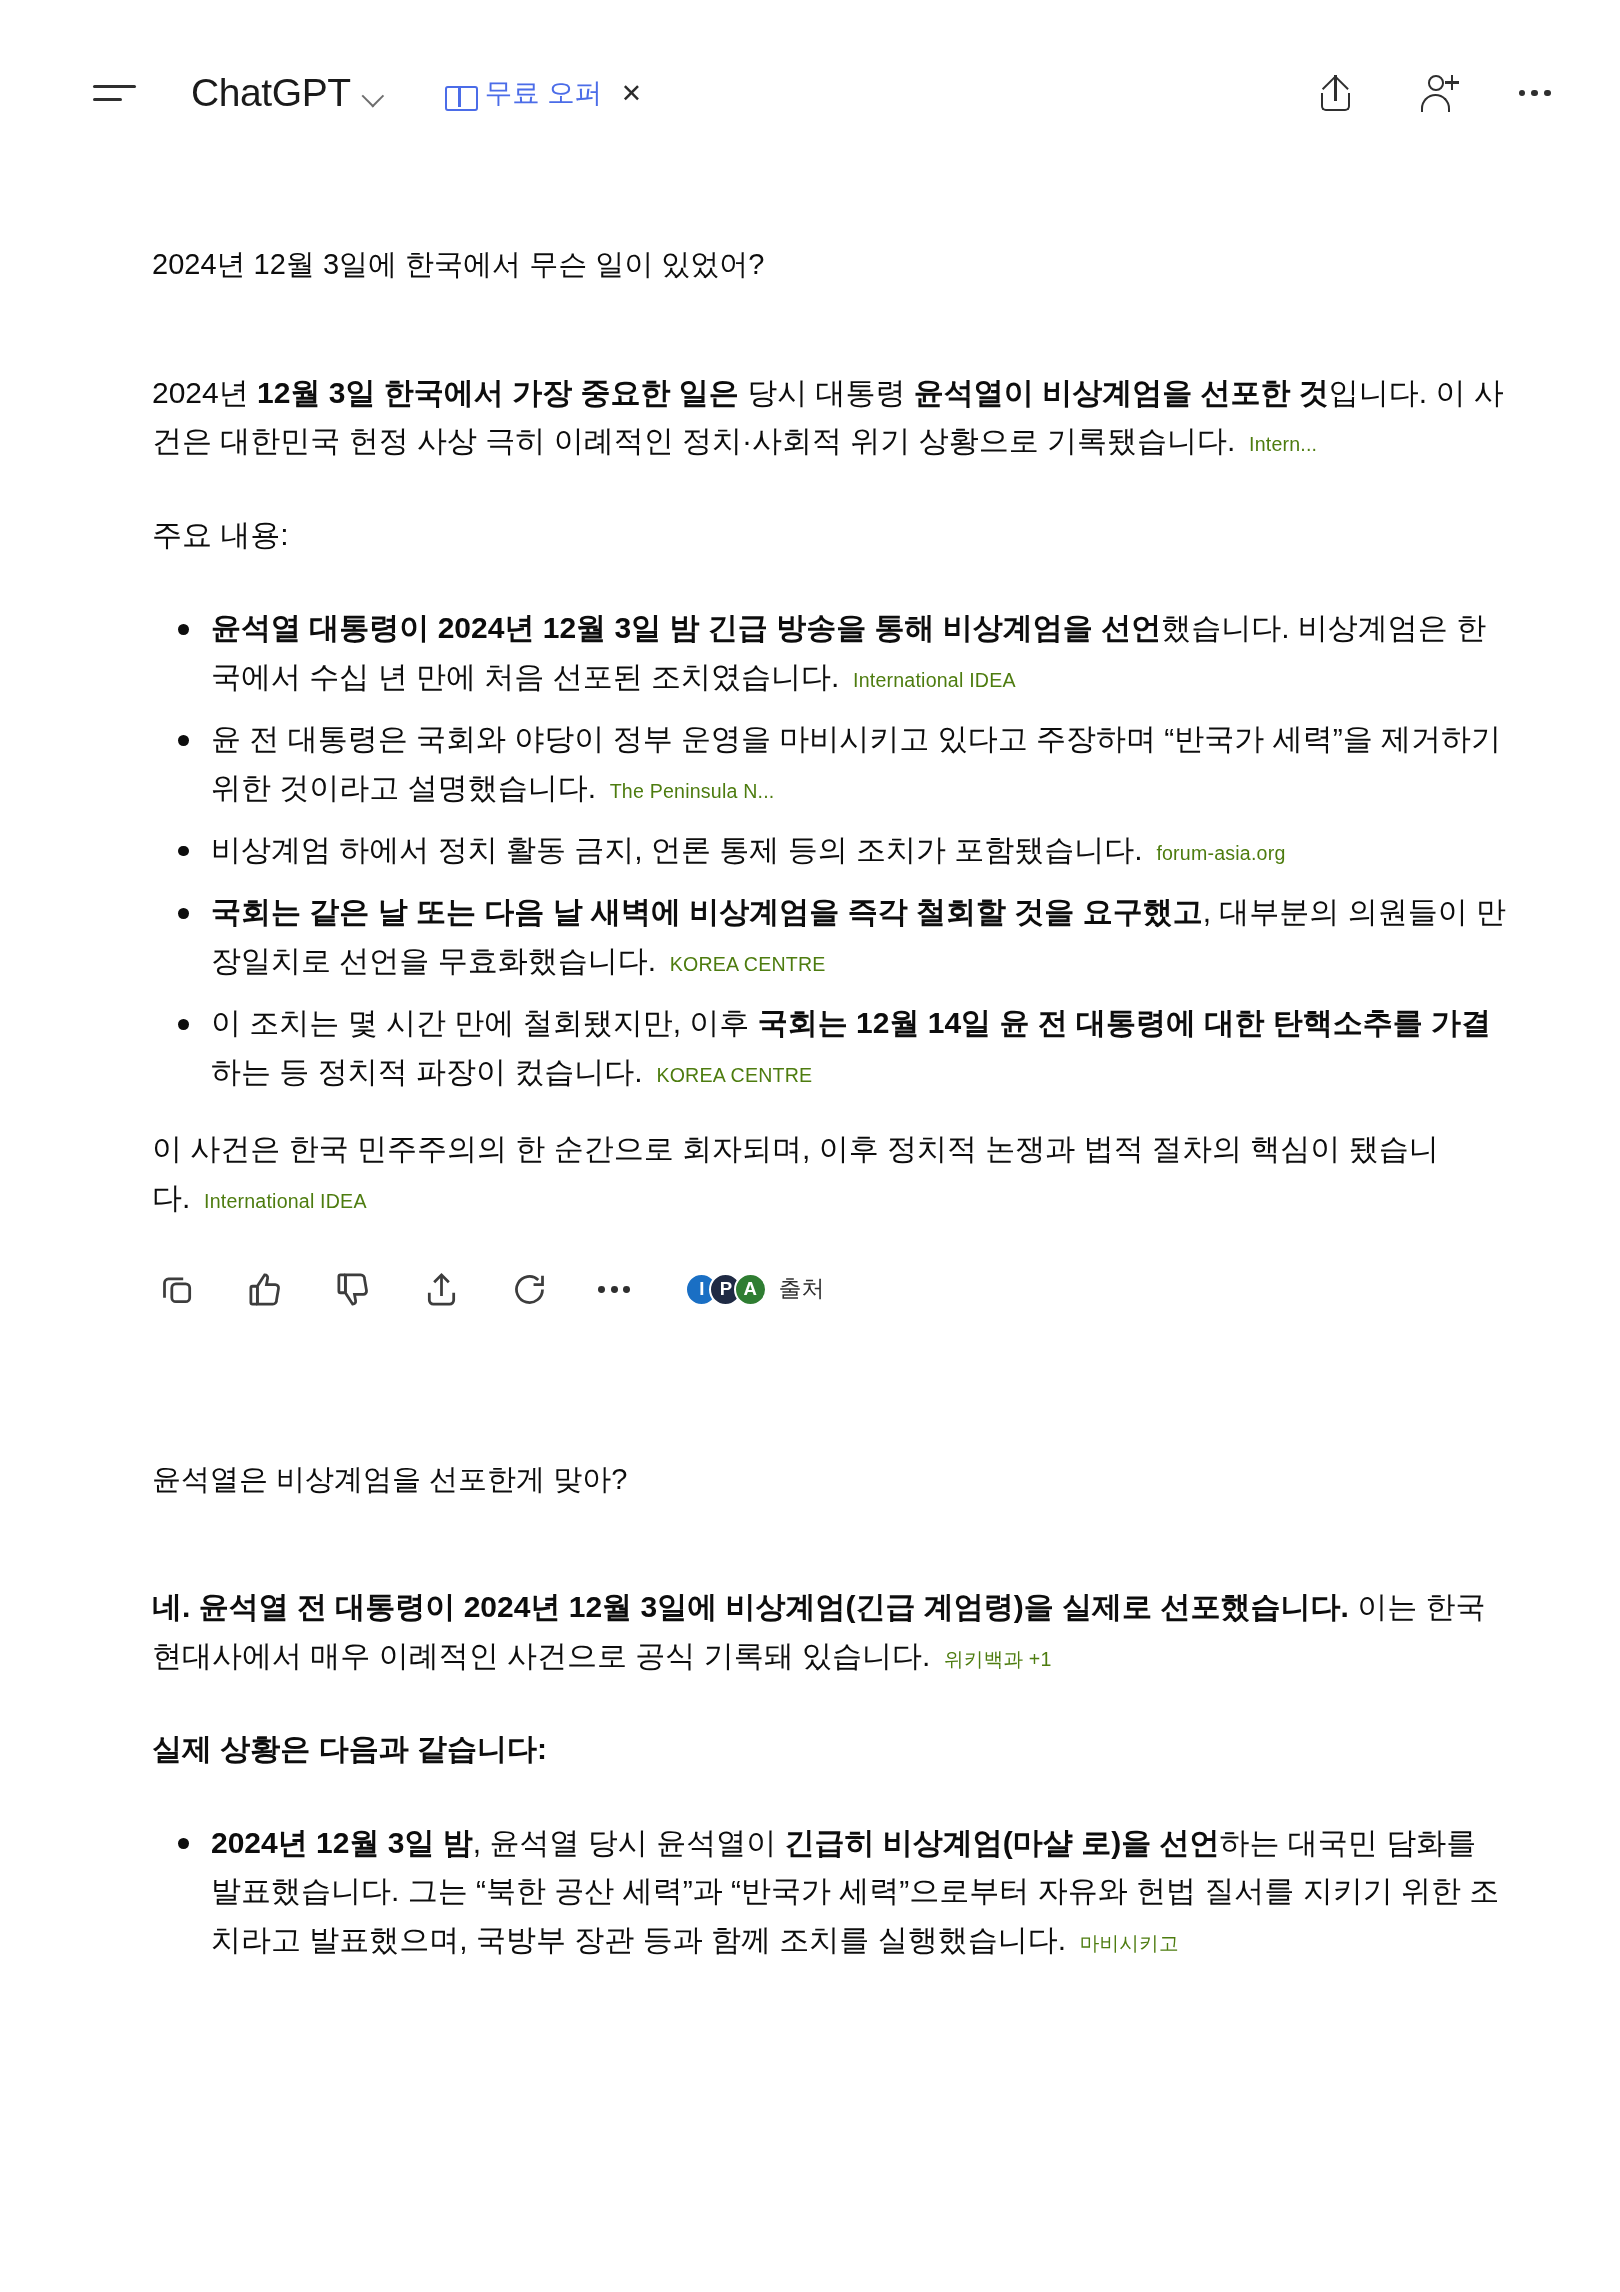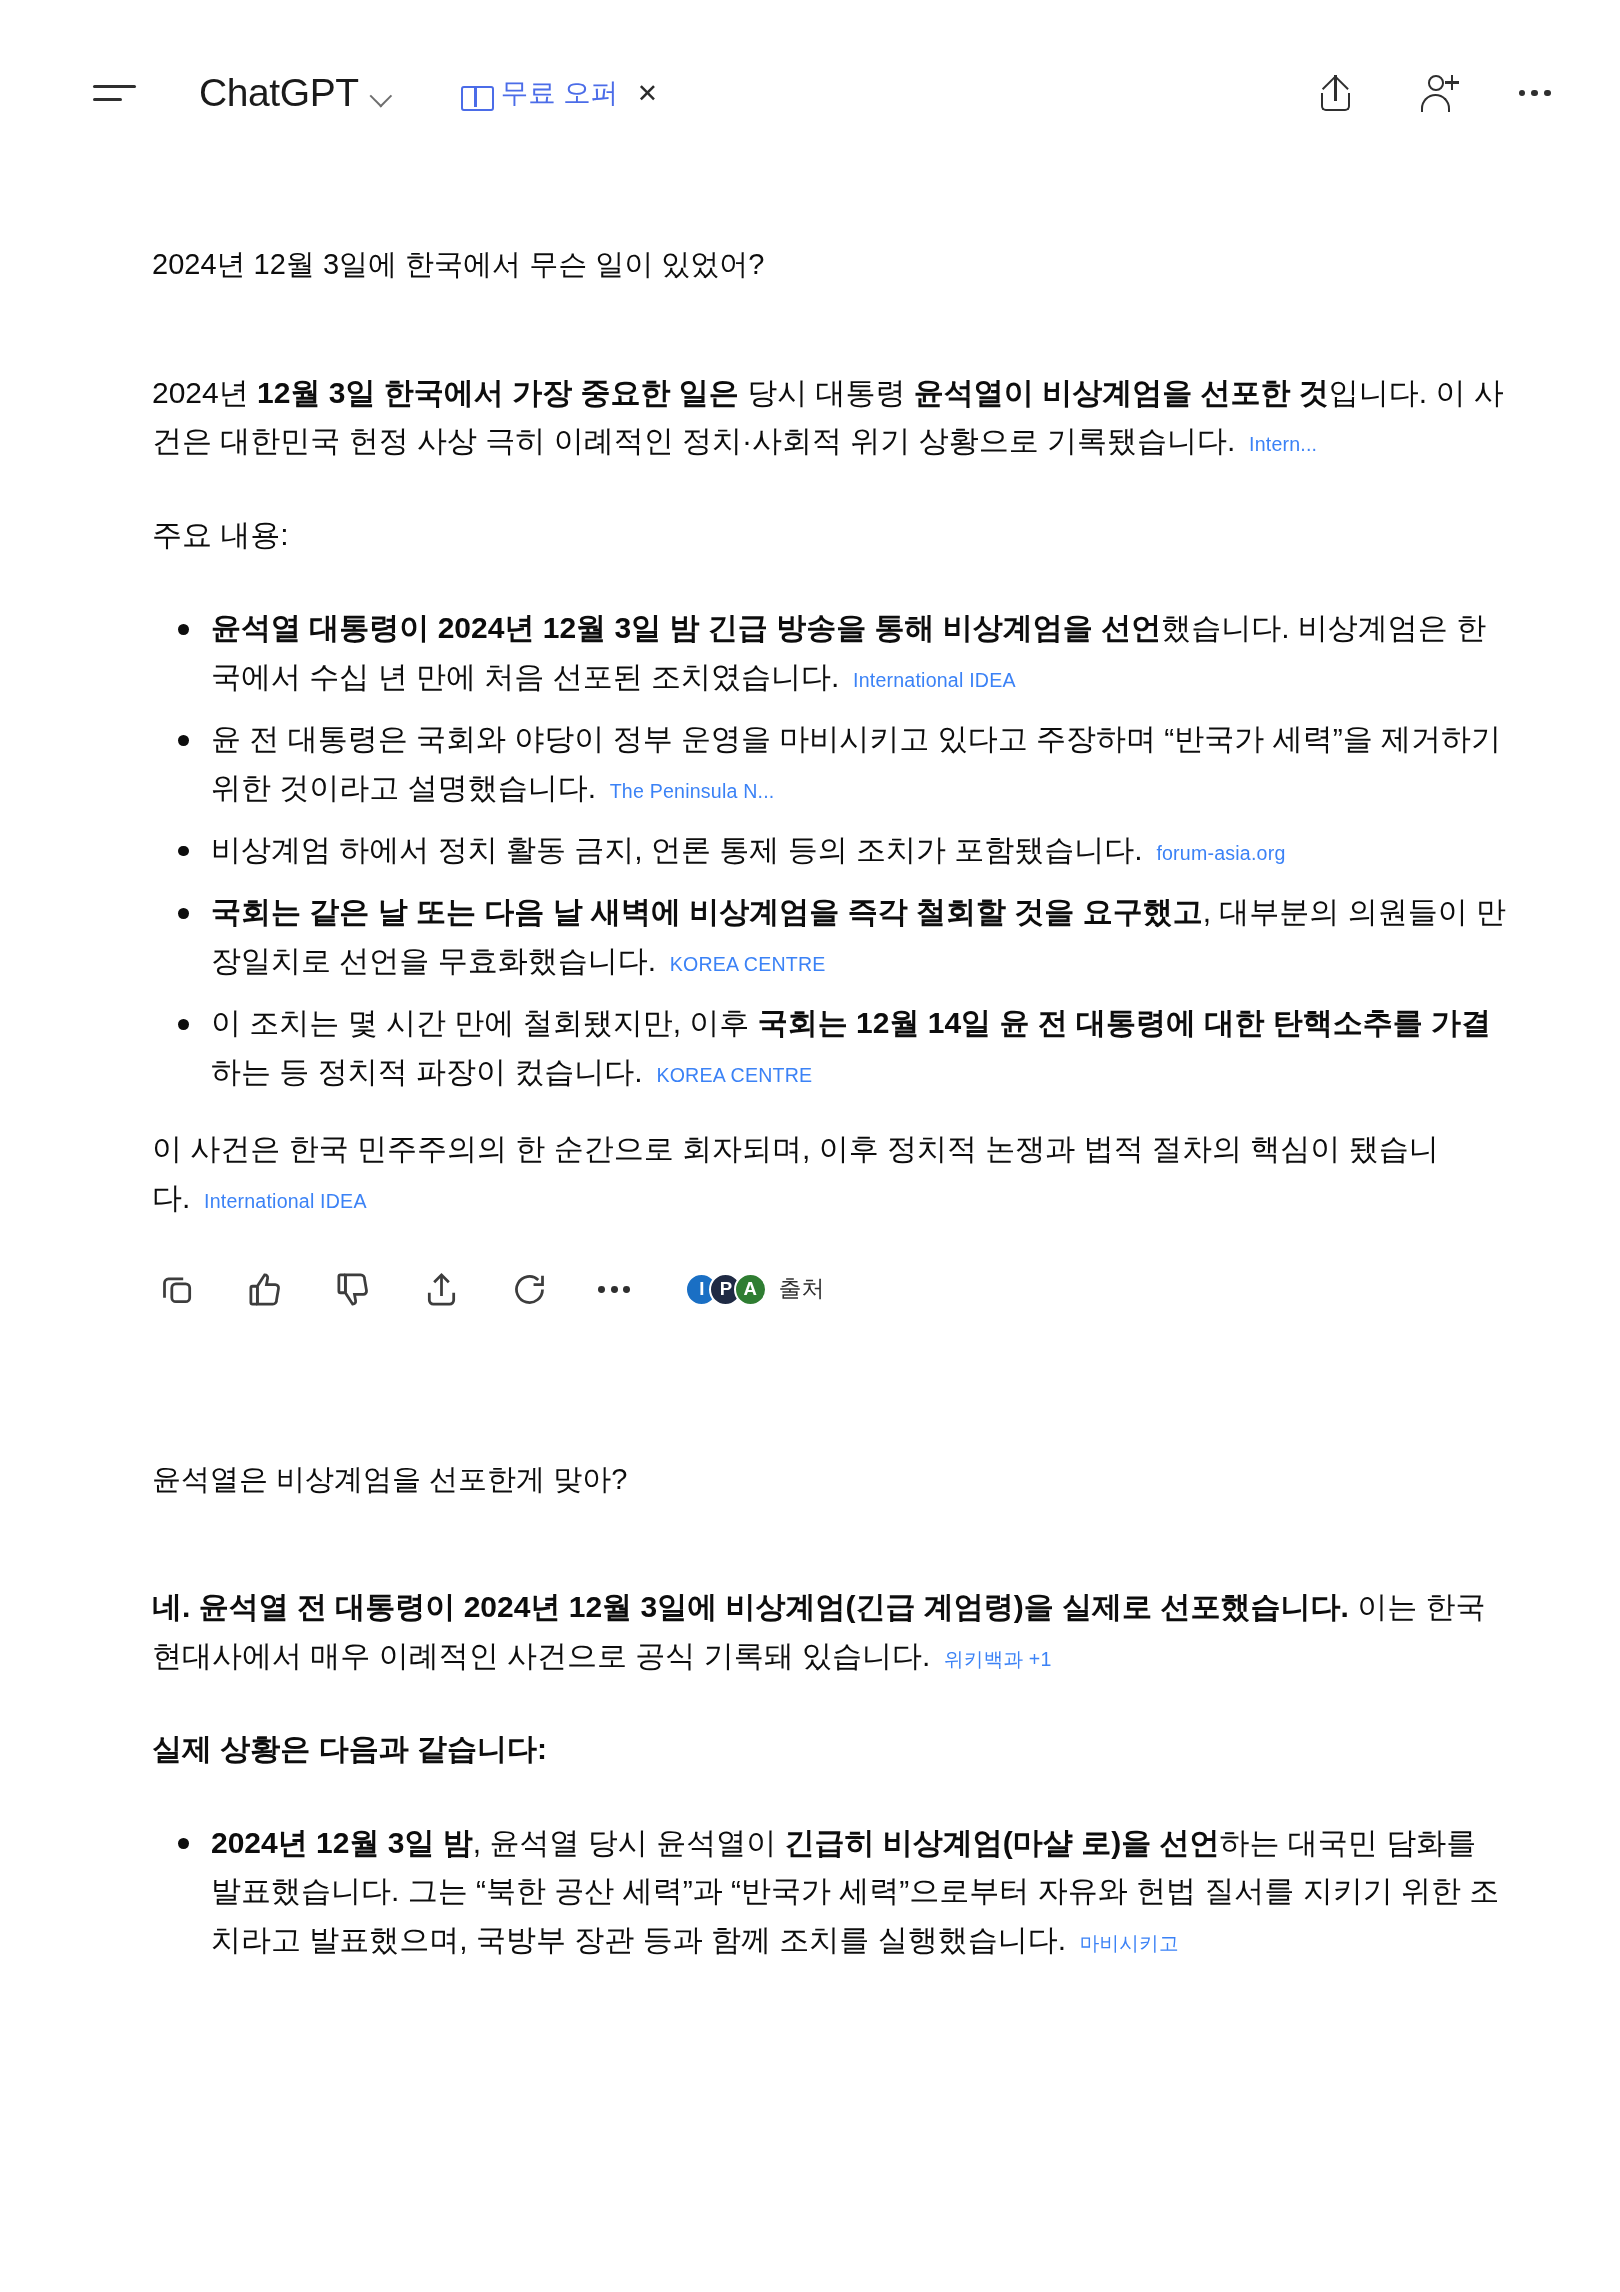--- a/index.html
+++ b/index.html
@@ -16,21 +16,21 @@
     position: relative;
     overflow: hidden;
   }
 
   
   .topbar {
     height: 186px;
     display: flex;
     align-items: center;
     padding: 0 69px 0 93px;
-    gap: 8px;
+    gap: 0;
   }
   .hamburger {
     width: 45px;
     height: 35px;
     display: flex;
     flex-direction: column;
     justify-content: center;
     gap: 10.8px;
     cursor: pointer;
     flex: 0 0 auto;
@@ -219,21 +219,21 @@
     position: absolute;
     left: -33px;
     top: 19.6px;
     width: 10.8px; height: 10.8px;
     border-radius: 50%;
     background: #0d0d0d;
   }
 
   .cite {
     font-size: 19.6px;
-    color: #3b82f6;
+    color: #4d7c0f;
     margin-left: 13.7px;
     white-space: nowrap;
     letter-spacing: 0.2px;
   }
 
   
   .actionbar {
     display: flex;
     align-items: center;
     gap: 49px;

